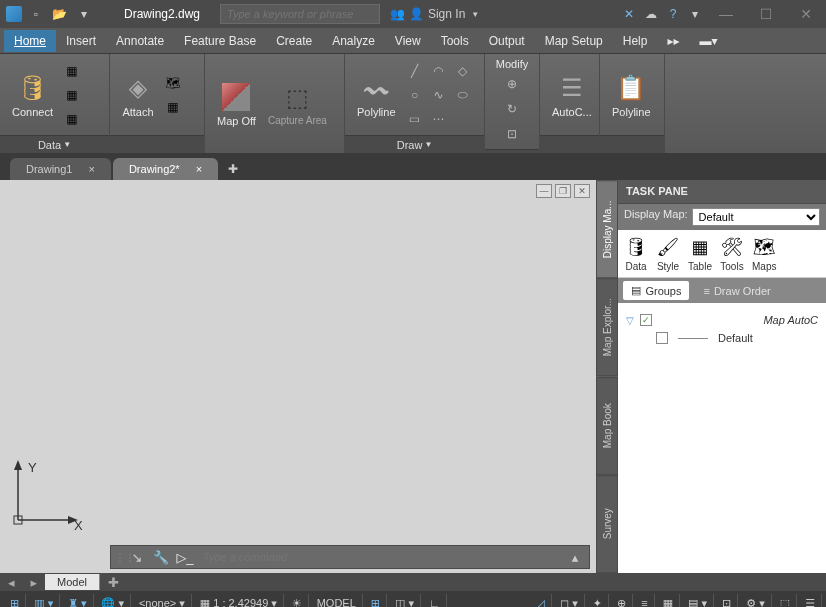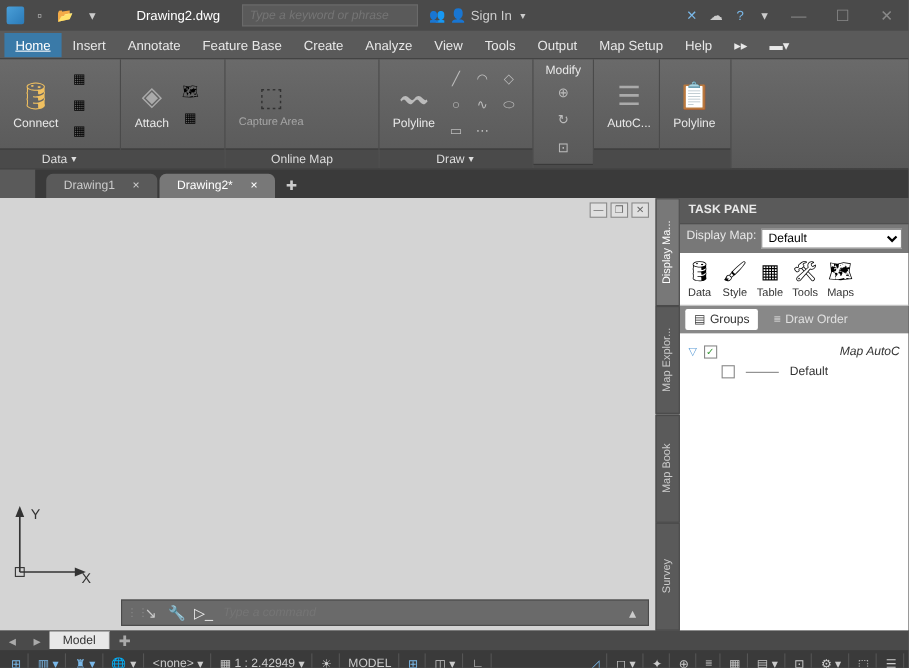--- a/index.html
+++ b/index.html
@@ -28,21 +28,21 @@
 .ribbon-content { flex: 1; display: flex; align-items: center; padding: 4px 8px; gap: 4px; }
 .ribbon-label { height: 18px; background: #4a4a4a; color: #ddd; font-size: 11px; text-align: center; display: flex; align-items: center; justify-content: center; border-top: 1px solid #3a3a3a; }
 .ribbon-btn-lg { display: flex; flex-direction: column; align-items: center; gap: 2px; padding: 2px 4px; cursor: pointer; }
 .ribbon-btn-lg .icon { width: 32px; height: 32px; display: flex; align-items: center; justify-content: center; font-size: 24px; }
 .ribbon-btn-lg .label { color: #e8e8e8; font-size: 11px; }
 .ribbon-btn-sm { width: 22px; height: 22px; display: flex; align-items: center; justify-content: center; cursor: pointer; }
 .ribbon-col { display: flex; flex-direction: column; gap: 2px; }
 .ribbon-grid { display: grid; grid-template-columns: repeat(3, 22px); gap: 2px; }
 
 
-.filetabs { height: 26px; background: #3a3a3a; display: flex; align-items: flex-end; padding-left: 10px; gap: 0; margin-left: 32px; }
+.filetabs { height: 26px; background: #3a3a3a; display: flex; align-items: flex-end; padding-left: 10px; gap: 0; }
 .filetab { padding: 5px 16px; background: #5a5a5a; color: #ccc; font-size: 11px; border-radius: 6px 6px 0 0; margin-right: 2px; cursor: pointer; display: flex; align-items: center; gap: 10px; }
 .filetab.active { background: #787878; color: #fff; }
 .filetab .close { margin-left: 6px; font-size: 11px; }
 .filetab-add { padding: 4px 8px; color: #ccc; cursor: pointer; }
 
 
 .main { display: flex; height: 393px; }
 .canvas-area { flex: 1; background: #d4d4d4; position: relative; }
 .canvas-controls { position: absolute; top: 4px; right: 6px; display: flex; gap: 3px; }
 .canvas-ctrl { width: 16px; height: 14px; border: 1px solid #888; color: #666; font-size: 9px; display: flex; align-items: center; justify-content: center; cursor: pointer; background: #e0e0e0; }
@@ -167,26 +167,31 @@
       </div>
       <div class="ribbon-col">
         <div class="ribbon-btn-sm">🗺</div>
         <div class="ribbon-btn-sm">▦</div>
       </div>
     </div>
     <div class="ribbon-label"></div>
   </div>
   <div class="ribbon-panel" style="width:140px">
     <div class="ribbon-content">
+      <div class="ribbon-btn-lg">
+        <div class="icon">
+            <div style="width:28px;height:28px;background:linear-gradient(135deg,#d88,#a44 50%,#888 50%)"></div>
+          </div>
+        <div class="label">Map Off</div>
+      </div>
       <div class="ribbon-btn-lg" style="opacity:0.5">
         <div class="icon">⬚</div>
         <div class="label" style="font-size:10px;text-align:center;line-height:1">Capture Area</div>
       </div>
     </div>
-    <div class="ribbon-label">Online Map</div>
   </div>
   <div class="ribbon-panel" style="width:140px">
     <div class="ribbon-content">
       <div class="ribbon-btn-lg">
         <div class="icon" style="color:#bbb">〰</div>
         <div class="label">Polyline</div>
       </div>
       <div class="ribbon-grid">
         <div class="ribbon-btn-sm" style="color:#bbb">╱</div>
         <div class="ribbon-btn-sm" style="color:#bbb">◠</div>

